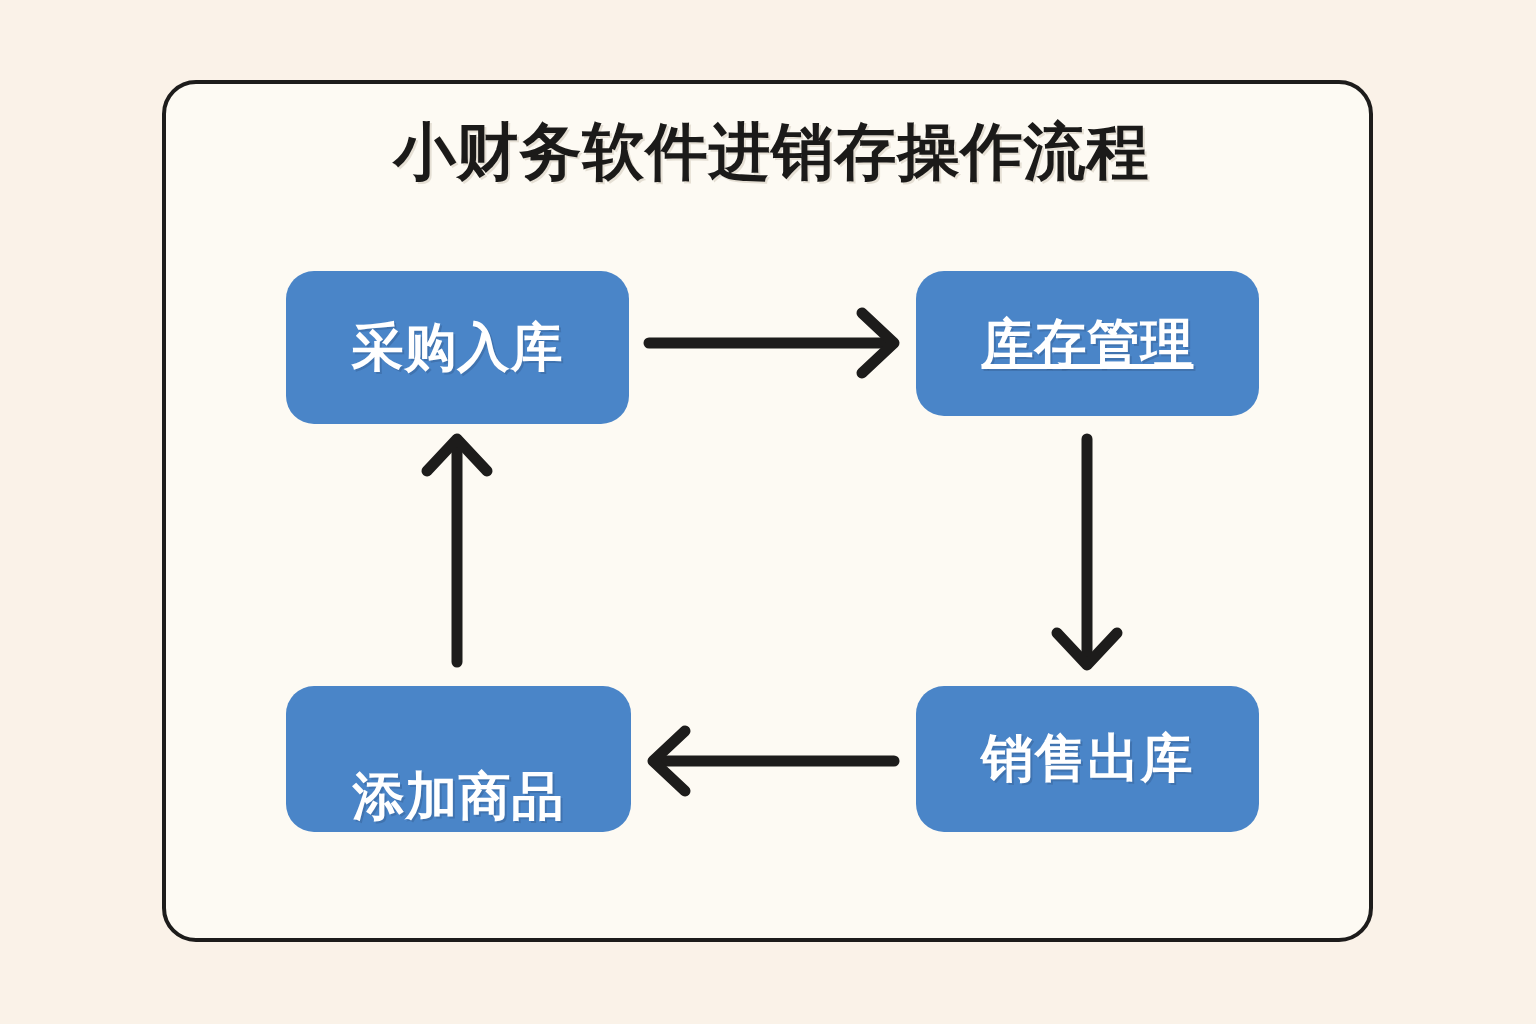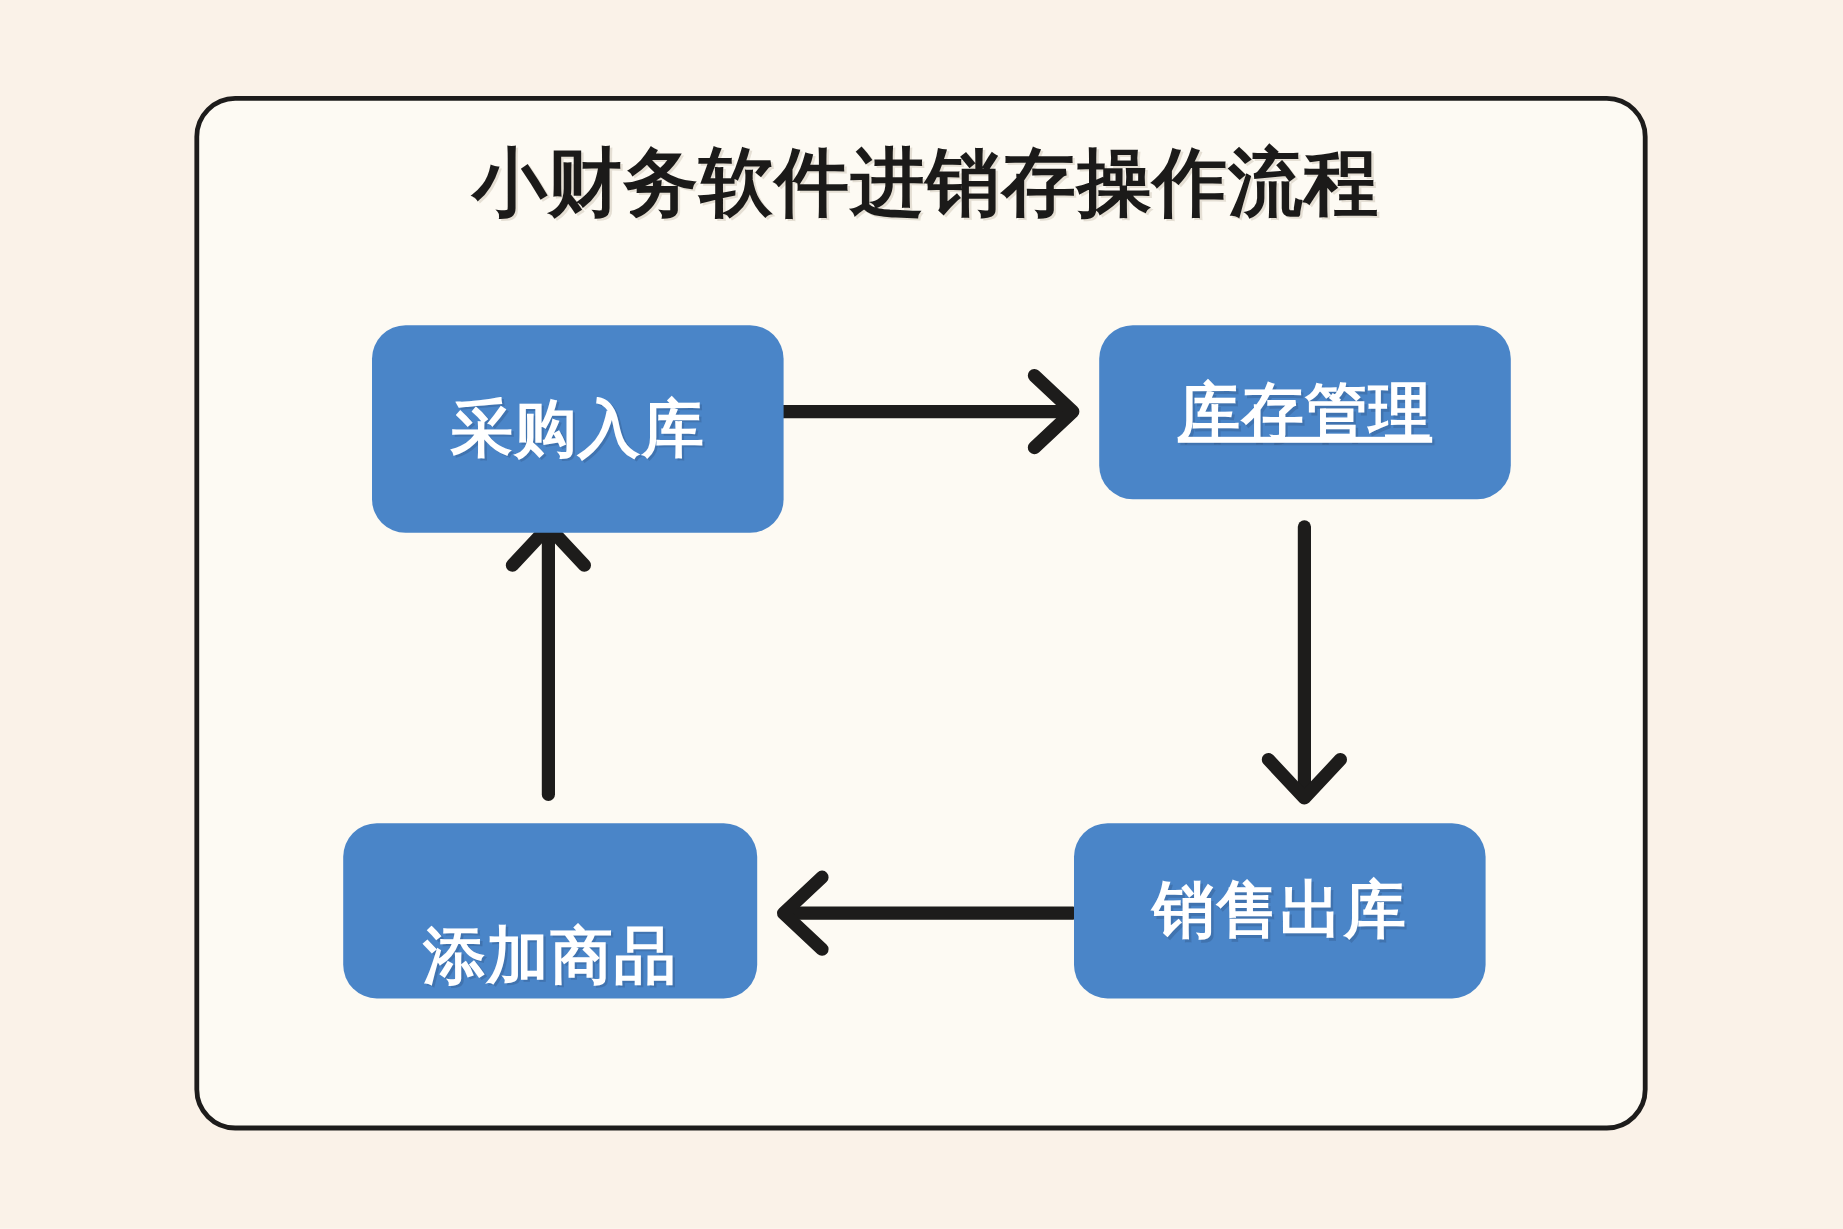--- a/index.html
+++ b/index.html
@@ -61,24 +61,24 @@
     justify-content: center;
     color: #ffffff;
     font-size: 52px;
     font-weight: bold;
     letter-spacing: 1px;
     white-space: nowrap;
     text-shadow: 2px 2px 0 rgba(40,70,110,0.28);
   }
   .node-label { display: block; }
 
-  #node-0 { left: 120px; top: 187px; width: 343px; height: 173px; margin-left: 24px; }
+  #node-0 { left: 120px; top: 187px; width: 343px; height: 153px; }
   #node-1 { left: 750px; top: 187px; width: 343px; height: 145px; text-decoration: underline; }
   #node-2 { left: 120px; top: 602px; width: 345px; height: 146px; align-items: flex-end; }
-  #node-3 { left: 729px; top: 602px; width: 343px; height: 146px; }
+  #node-3 { left: 750px; top: 602px; width: 343px; height: 146px; }
 
   
   #arrows {
     position: absolute;
     left: 0;
     top: 0;
     width: 1211px;
     height: 862px;
     pointer-events: none;
   }

